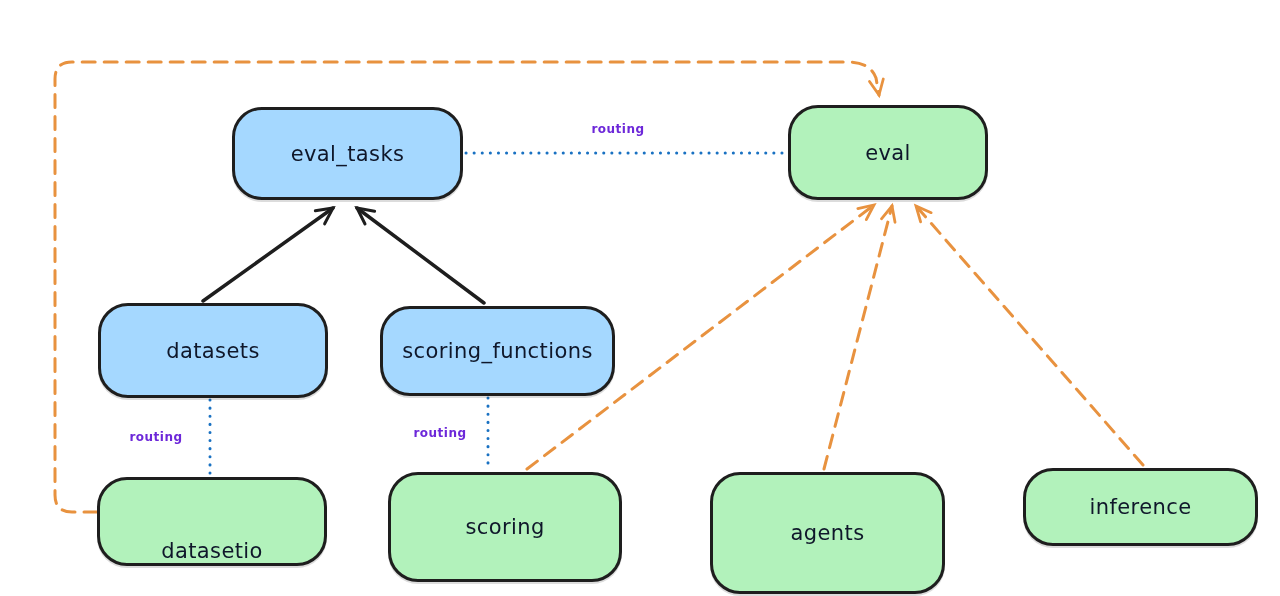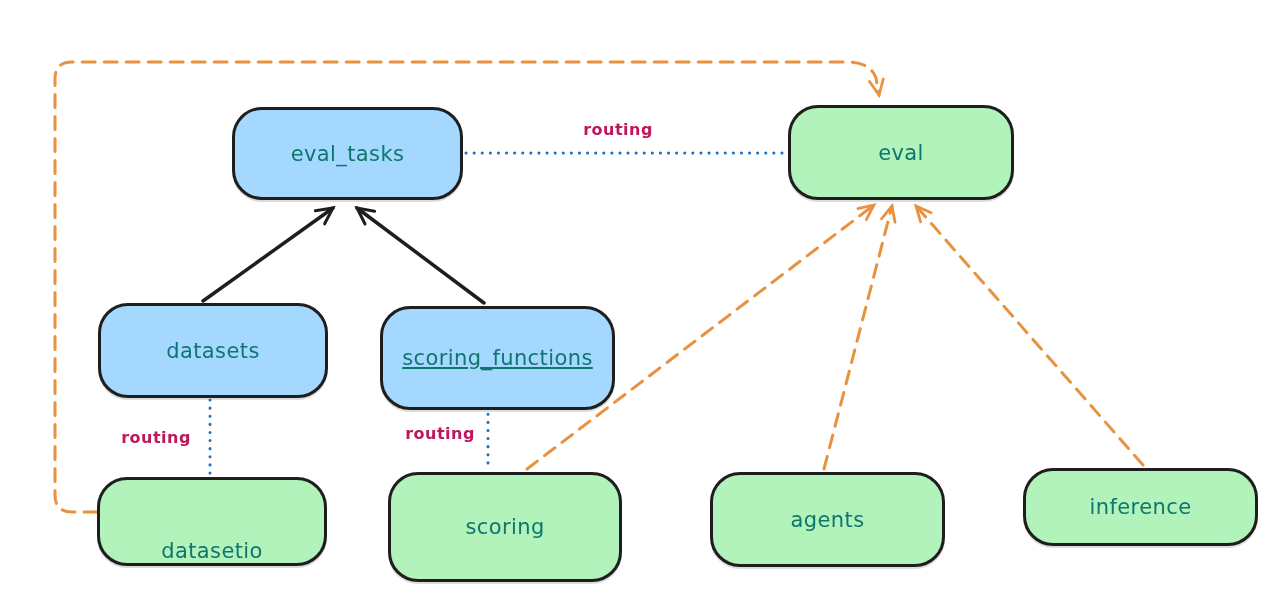--- a/index.html
+++ b/index.html
@@ -11,42 +11,42 @@
     font-family:"DejaVu Sans", sans-serif;
   }
   #edges{position:absolute;left:0;top:0;width:1280px;height:596px;}
   .node{
     position:absolute;
     display:flex;align-items:center;justify-content:center;
     border:3px solid #1e1e1e;
     border-radius:30px;
     font-size:21px;
     letter-spacing:0.4px;
-    color:#0f766e;
+    color:#0f172a;
     box-shadow:0 2px 0 rgba(60,60,60,0.18);
     box-sizing:border-box;
   }
   .node-blue{background:#a5d8ff;}
   .node-green{background:#b2f2bb;}
   .routing-label{
     position:absolute;
     width:100px;height:26px;
     display:flex;align-items:center;justify-content:center;
-    color:#be185d;
-    font-size:16px;font-weight:700;
+    color:#6d28d9;
+    font-size:12px;font-weight:700;
     letter-spacing:0.5px;
   }
   
   #n-eval-tasks       {left:232px;top:107px;width:231px;height:93px;}
-  #n-eval             {left:788px;top:105px;width:226px;height:95px;}
+  #n-eval             {left:788px;top:105px;width:200px;height:95px;}
   #n-datasets         {left:98px; top:303px;width:230px;height:95px;align-items:center;}
-  #n-scoring-functions{left:380px;top:306px;width:235px;height:104px;text-decoration:underline;}
+  #n-scoring-functions{left:380px;top:306px;width:235px;height:90px;}
   #n-datasetio        {left:97px; top:477px;width:230px;height:89px;align-items:flex-end;}
   #n-scoring          {left:388px;top:472px;width:234px;height:110px;}
-  #n-agents           {left:710px;top:472px;width:235px;height:95px;}
+  #n-agents           {left:710px;top:472px;width:235px;height:122px;}
   #n-inference        {left:1023px;top:468px;width:235px;height:78px;}
   #routing-label-1{left:568px;top:116px;}
   #routing-label-2{left:106px;top:424px;}
   #routing-label-3{left:390px;top:420px;}
   .edge-dotted-blue{stroke:#1971c2;stroke-width:3;fill:none;stroke-dasharray:0.1 8;stroke-linecap:round;}
   .edge-solid-black{stroke:#1e1e1e;stroke-width:3.5;fill:none;stroke-linecap:round;}
   .edge-dashed-orange{stroke:#e8923f;stroke-width:3;fill:none;stroke-dasharray:13 9;stroke-linecap:round;}
 </style>
 </head>
 <body>

